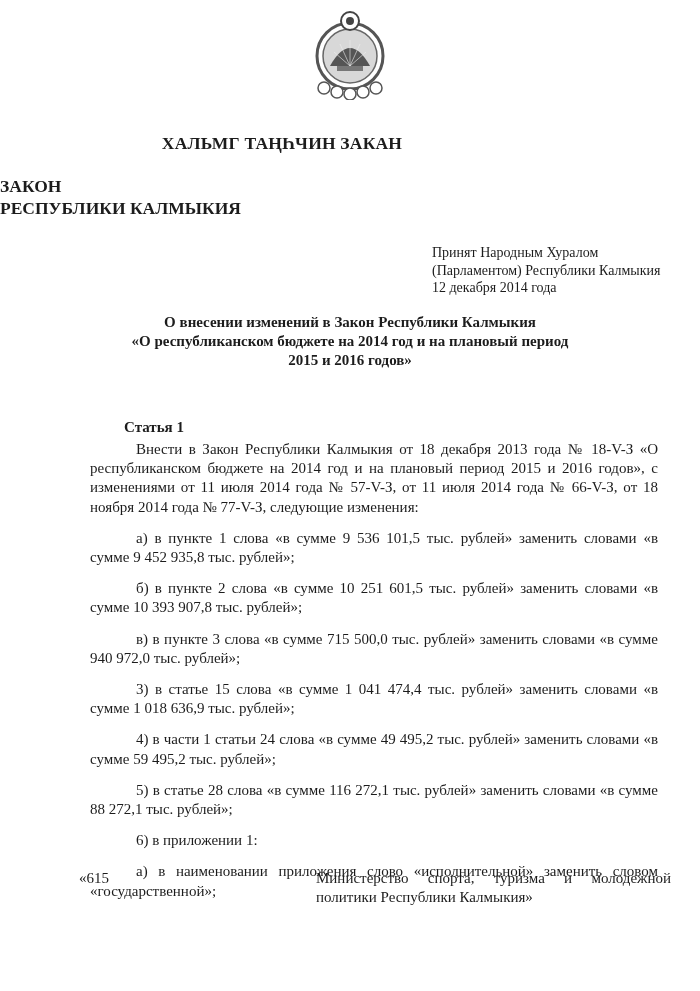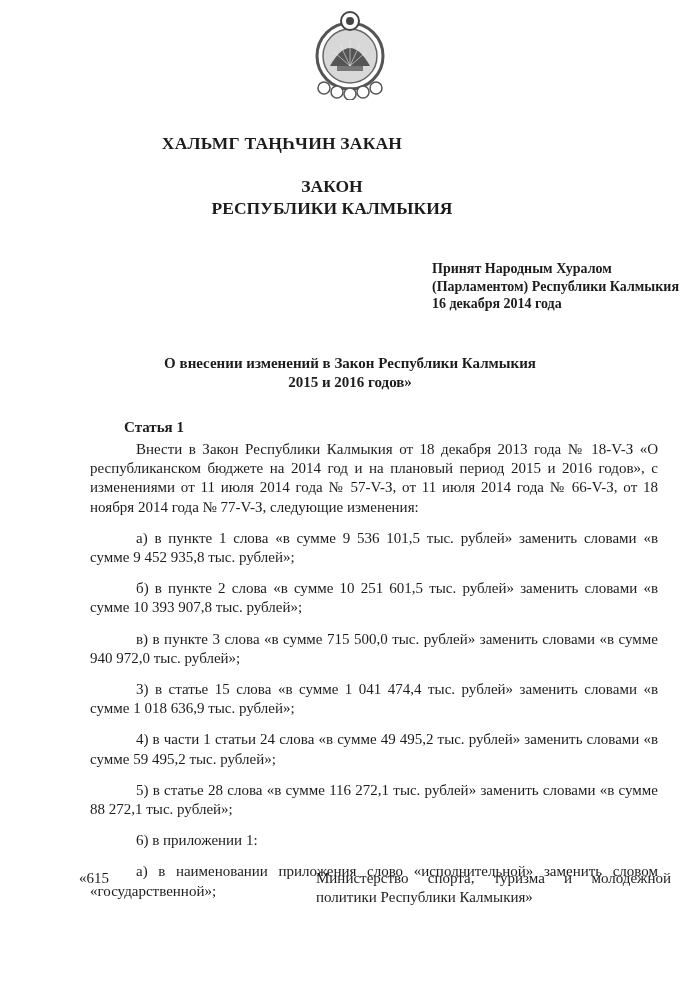--- a/index.html
+++ b/index.html
@@ -4,25 +4,25 @@
   <style>
     html, body { margin: 0; padding: 0; background: #ffffff; }
     body {
       width: 700px; height: 991px; position: relative; overflow: hidden;
       font-family: "Liberation Serif", "DejaVu Serif", serif;
       color: #1c1c1c;
     }
     .emblem { position: absolute; left: 310px; top: 8px; width: 80px; height: 92px; }
     .title-kalm { position: absolute; top: 133px; left: 0; width: 564px; text-align: center;
       font-weight: bold; font-size: 17.5px; letter-spacing: 0.2px; }
-    .title-law { position: absolute; top: 175px; left: 0; width: 632px; text-align: center;
-      font-weight: bold; font-size: 17.5px; line-height: 22px; margin-left: 16px; }
-    .adopted { position: absolute; left: 432px; top: 260px; font-size: 14px; line-height: 17.5px; font-weight: bold; }
+    .title-law { position: absolute; top: 175px; left: 0; width: 632px; text-align: left;
+      font-weight: bold; font-size: 17.5px; line-height: 22px; }
+    .adopted { position: absolute; left: 432px; top: 244px; font-size: 14px; line-height: 17.5px; }
     .doc-heading { position: absolute; top: 313px; left: 100px; width: 500px; text-align: center;
-      font-weight: bold; font-size: 15px; line-height: 19px; margin-top: 41px; }
+      font-weight: bold; font-size: 15px; line-height: 19px; }
     .article-title { position: absolute; top: 387px; left: 124px; font-weight: bold; font-size: 15px; margin-top: 32px; }
     .body-text { position: absolute; left: 78px; top: 428px; width: 592px; font-size: 15px; line-height: 19.2px;
       text-align: justify; }
     .body-text p { margin: 12px; text-indent: 46px; }
     .row-block { position: absolute; top: 869px; left: 79px; width: 592px; font-size: 15px; line-height: 19.2px; }
     .row-num { position: absolute; left: 0; top: 0; }
     .row-text { position: absolute; left: 237px; top: 0; width: 355px; text-align: justify; }
     .row-text span { display: block; }
     .justify-last { text-align-last: justify; }
   </style>
@@ -56,25 +56,26 @@
 
 <div class="title-kalm">ХАЛЬМГ ТАҢҺЧИН ЗАКАН</div>
 <div class="title-law">
   <div>ЗАКОН</div>
   <div>РЕСПУБЛИКИ КАЛМЫКИЯ</div>
 </div>
 
 <div class="adopted">
   <div>Принят Народным Хуралом</div>
   <div>(Парламентом) Республики Калмыкия</div>
-  <div>16 декабря 2014 года</div>
+  <div>12 декабря 2014 года</div>
 </div>
 
 <div class="doc-heading">
   <div>О внесении изменений в Закон Республики Калмыкия</div>
+  <div>«О республиканском бюджете на 2014 год и на плановый период</div>
   <div>2015 и 2016 годов»</div>
 </div>
 
 <div class="article-title">Статья 1</div>
 
 <div class="body-text">
   <p>Внести в Закон Республики Калмыкия от 18 декабря 2013 года № 18-V-З «О республиканском бюджете на 2014 год и на плановый период 2015 и 2016 годов», с изменениями от 11 июля 2014 года № 57-V-З, от 11 июля 2014 года № 66-V-З, от 18 ноября 2014 года № 77-V-З, следующие изменения:</p>
   <p>а) в пункте 1 слова «в сумме 9 536 101,5 тыс. рублей» заменить словами «в сумме 9 452 935,8 тыс. рублей»;</p>
   <p>б) в пункте 2 слова «в сумме 10 251 601,5 тыс. рублей» заменить словами «в сумме 10 393 907,8 тыс. рублей»;</p>
   <p>в) в пункте 3 слова «в сумме 715 500,0 тыс. рублей» заменить словами «в сумме 940 972,0 тыс. рублей»;</p>

